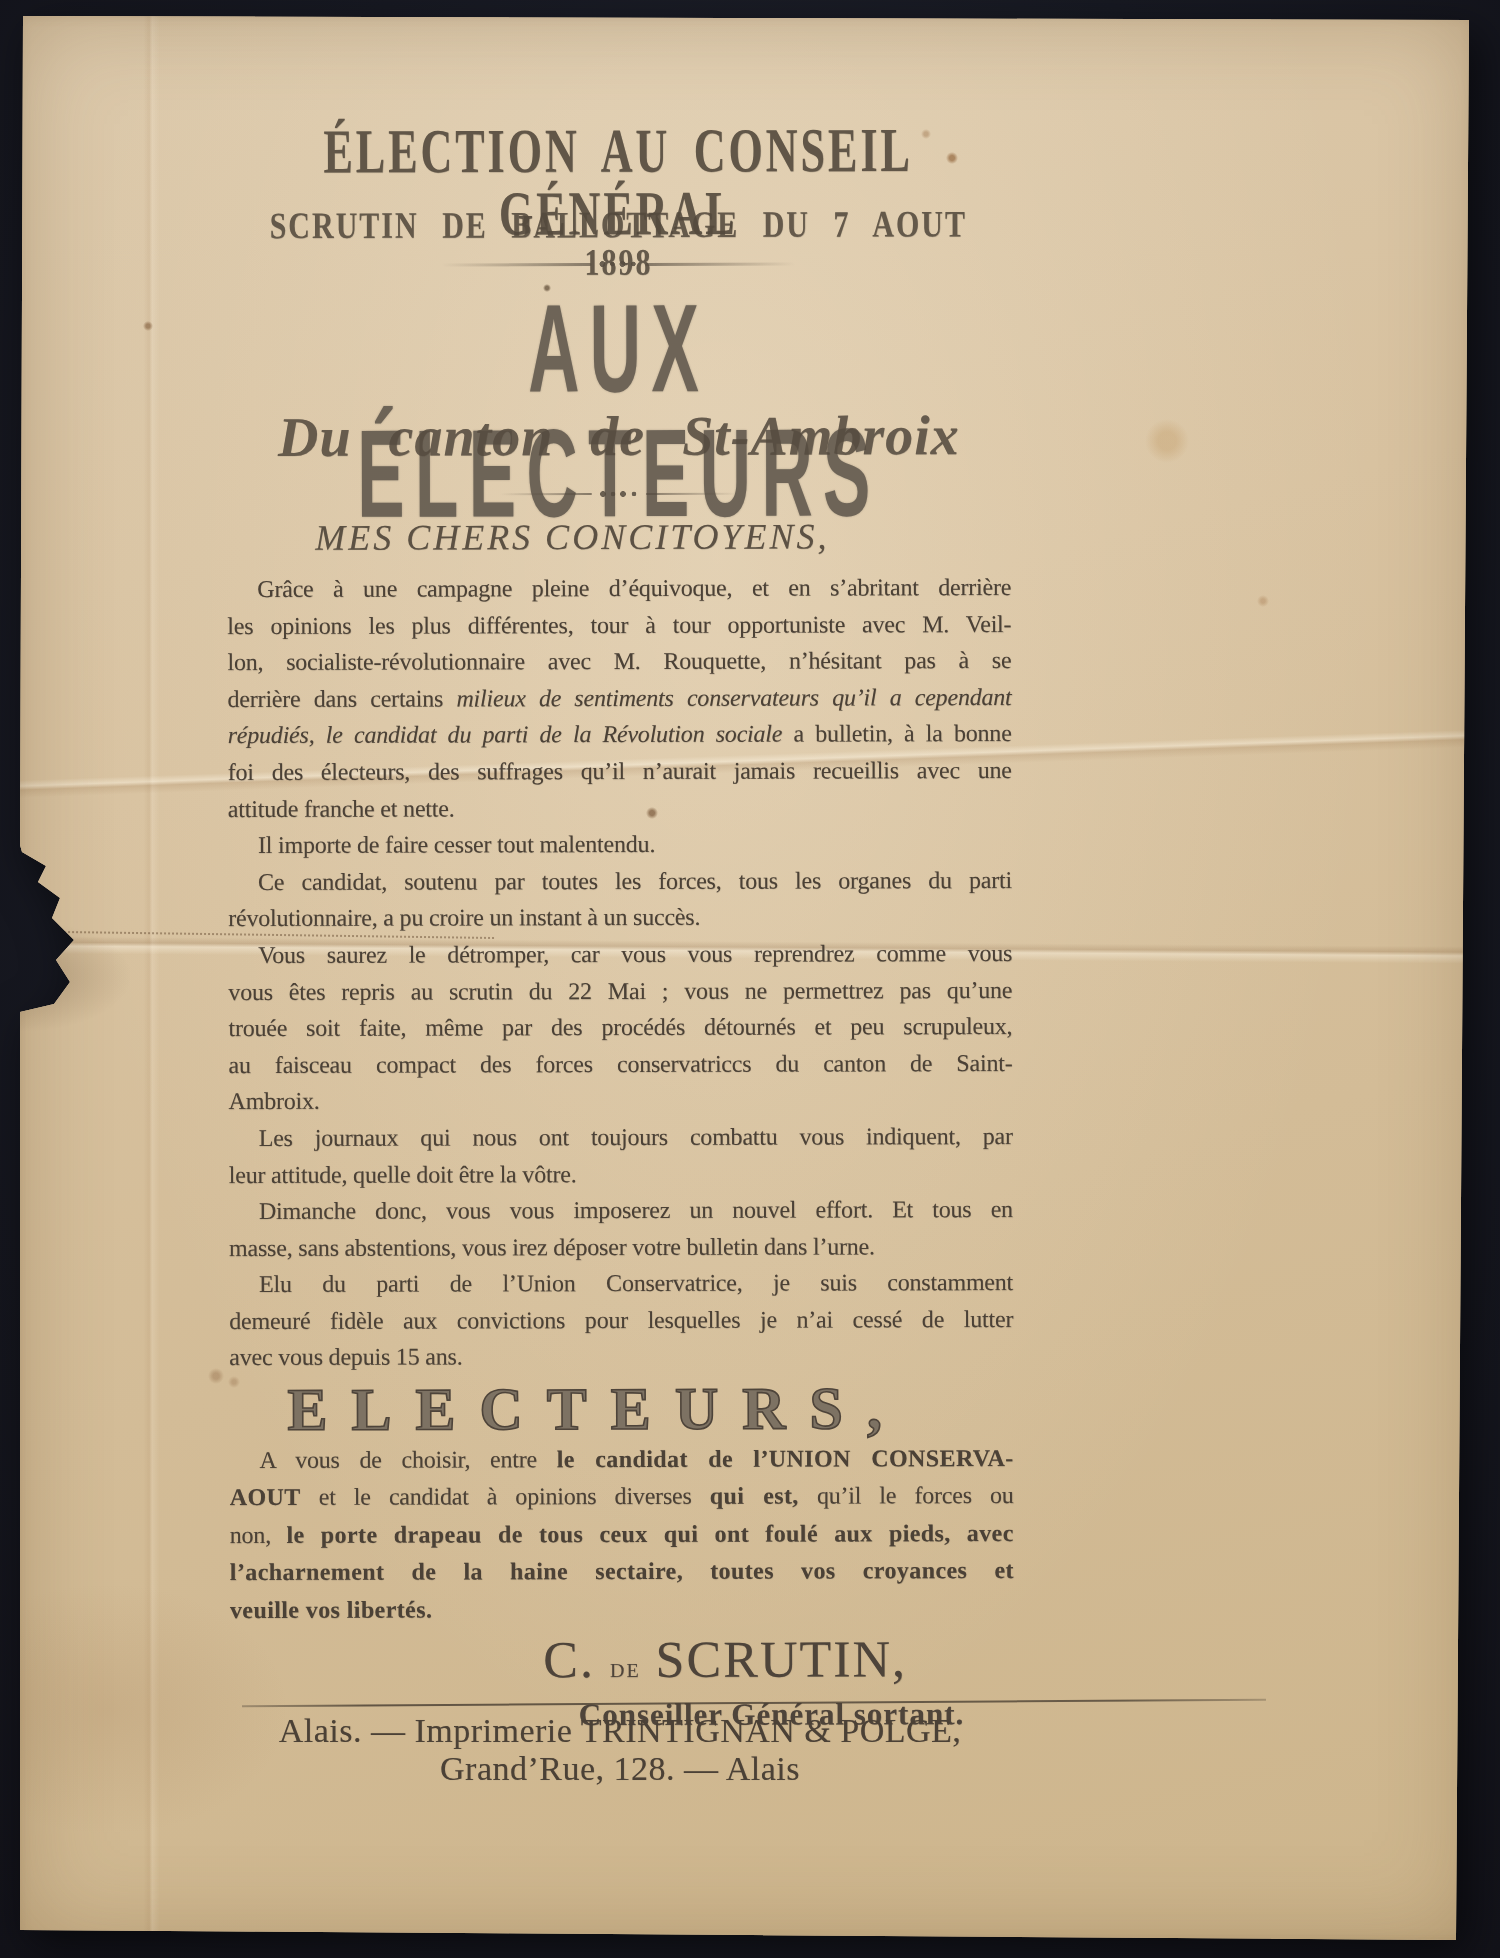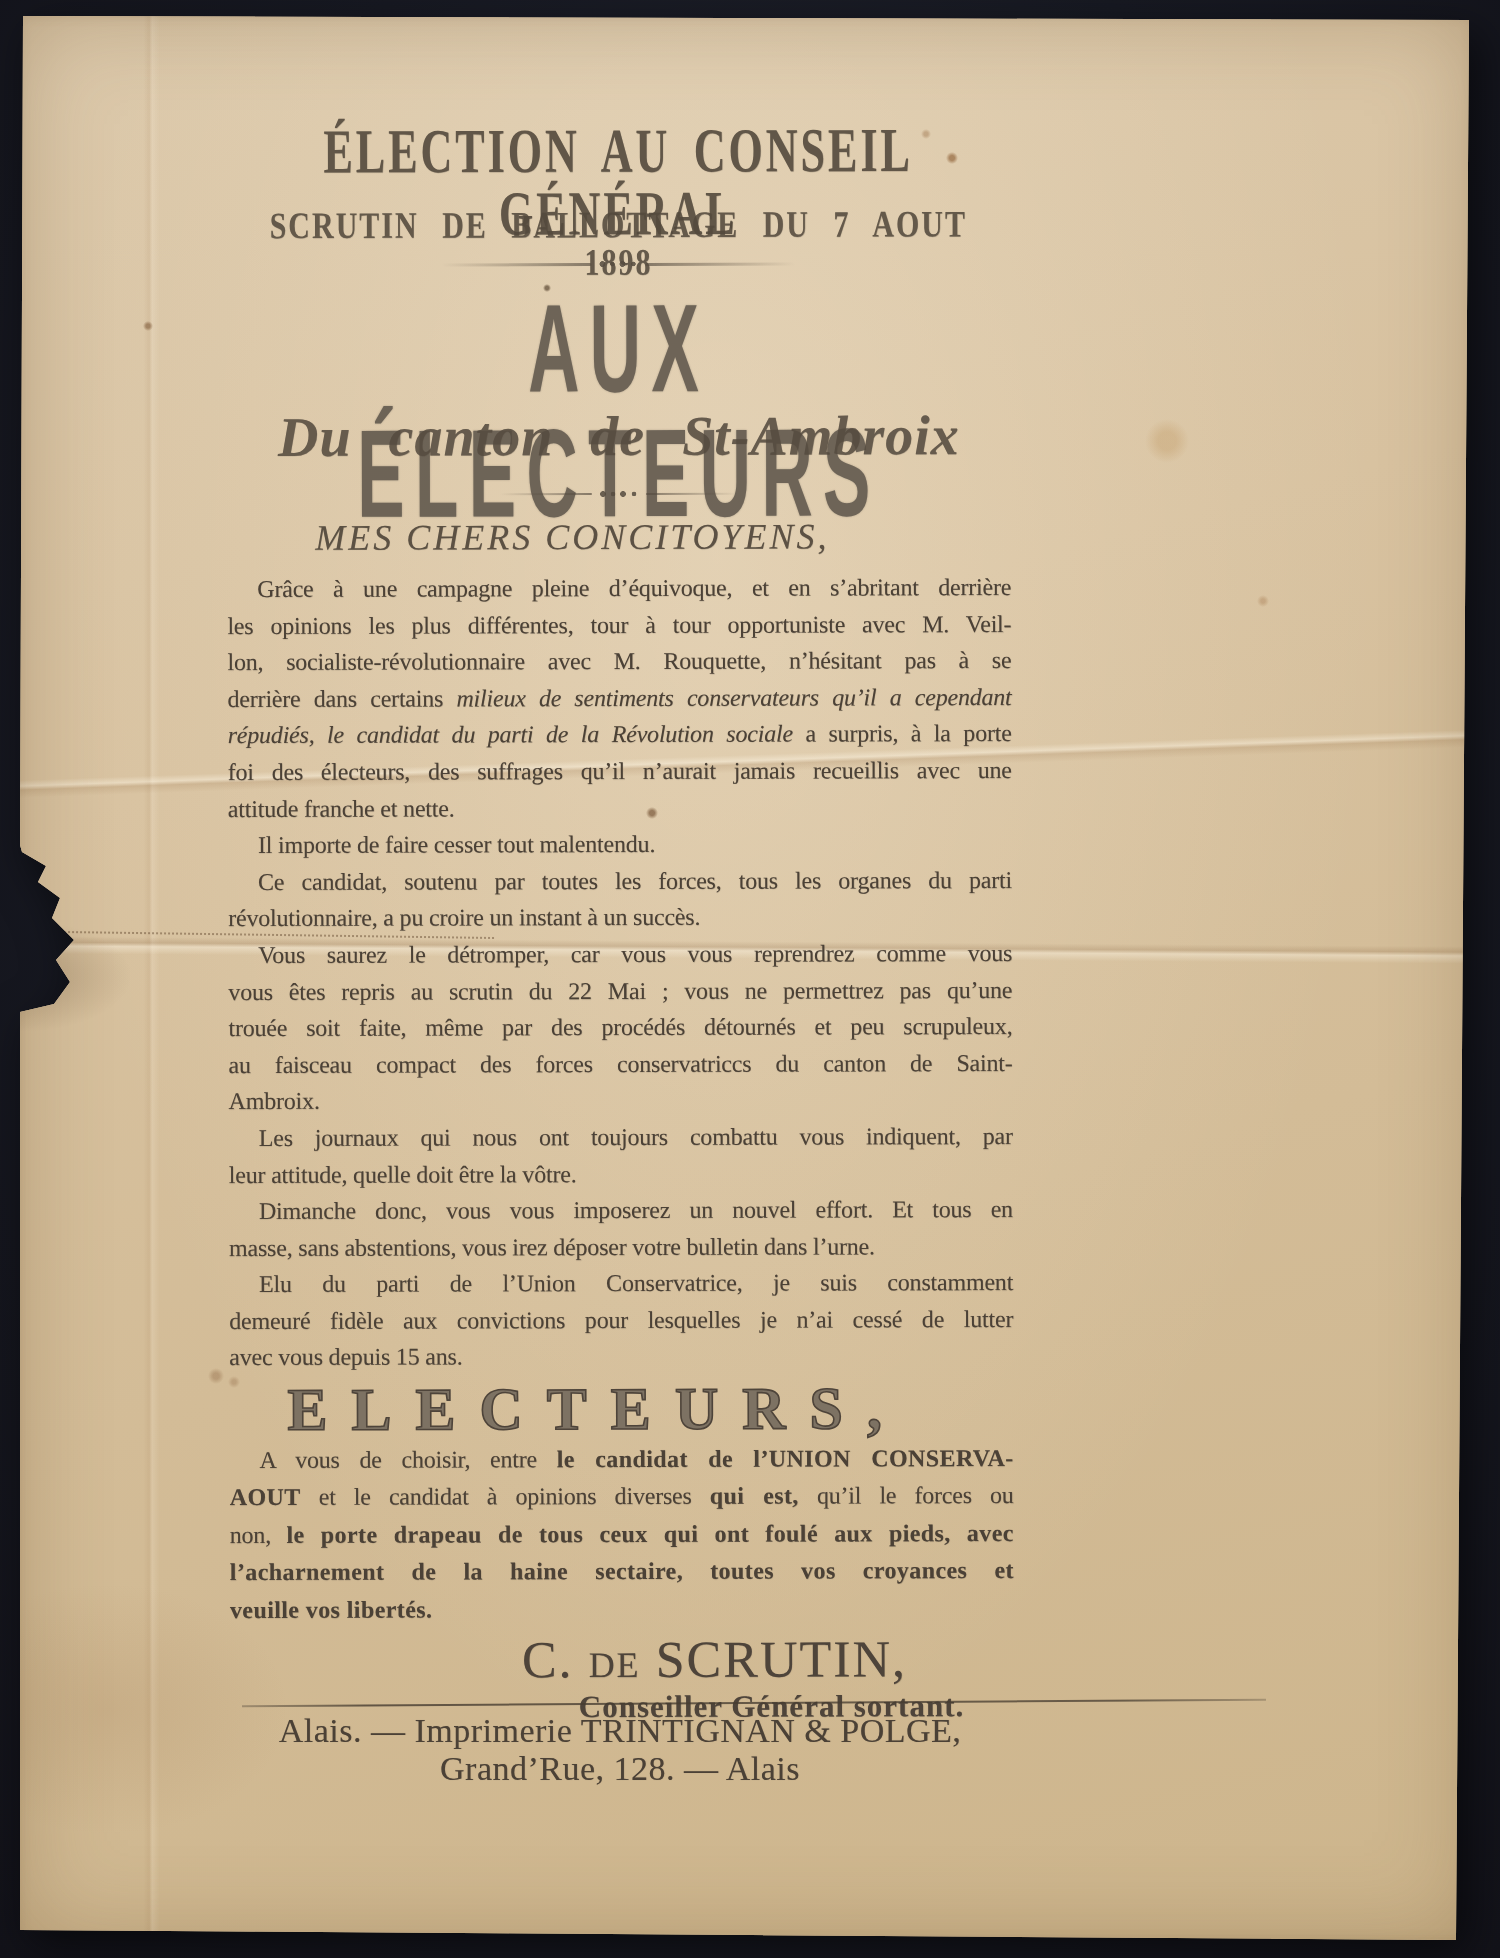--- a/index.html
+++ b/index.html
@@ -79,21 +79,21 @@
   .i{font-style:italic;}
   .b{font-weight:bold;letter-spacing:.4px;}
 
   .electeurs{margin-top:0;margin-left:58px;height:58px;font-weight:bold;font-size:60px;
     letter-spacing:24px;color:#7d7263;-webkit-text-stroke:1.6px #4e443a;
     text-shadow:0 0 1px rgba(78,68,58,.4);}
   .appeal{margin-top:8px;font-size:24px;line-height:37.4px;}
 
   .sig{margin-top:4px;text-align:right;padding-right:50px;}
   .sig-name{font-size:52px;letter-spacing:2px;color:#4e443a;margin-right:57px;line-height:56px;}
-  .sig-name .sc{font-variant:small-caps;font-size:52px;}
+  .sig-name .sc{font-variant:small-caps;font-size:28px;}
   .sig-title{font-weight:bold;font-size:31px;letter-spacing:1px;line-height:38px;color:#4e443a;}
 
   .imp-rule{position:absolute;left:222px;top:1686px;width:1024px;height:2px;
     background:linear-gradient(to right, rgba(70,60,48,.35), rgba(70,60,48,.8) 12%, rgba(70,60,48,.75) 86%, rgba(70,60,48,.3));
     transform:rotate(-.35deg);}
   .imprint{position:absolute;left:208px;top:1696px;width:784px;text-align:center;
     font-size:34px;letter-spacing:.5px;color:#4b4136;text-shadow:.3px .4px .7px rgba(75,65,54,.40);}
 </style>
 </head>
 <body>
@@ -132,21 +132,21 @@
       </div>
 
       <div class="salutation">MES CHERS CONCITOYENS,</div>
 
       <div class="body-block">
           <div class="para">
             <div class="line first"><span>Grâce à une campagne pleine d’équivoque, et en s’abritant derrière</span></div>
             <div class="line"><span>les opinions les plus différentes, tour à tour opportuniste avec M. Veil-</span></div>
             <div class="line"><span>lon, socialiste-révolutionnaire avec M. Rouquette, n’hésitant pas à se</span></div>
             <div class="line"><span>derrière dans certains </span><span class="i">milieux de sentiments conservateurs qu’il a cependant</span></div>
-            <div class="line"><span class="i">répudiés, le candidat du parti de la Révolution sociale</span><span> a surpris, à la porte</span></div>
+            <div class="line"><span class="i">répudiés, le candidat du parti de la Révolution sociale</span><span> a bulletin, à la bonne</span></div>
             <div class="line"><span>foi des électeurs, des suffrages qu’il n’aurait jamais recueillis avec une</span></div>
             <div class="line last"><span>attitude franche et nette.</span></div>
           </div>
           <div class="para">
             <div class="line first last"><span>Il importe de faire cesser tout malentendu.</span></div>
           </div>
           <div class="para">
             <div class="line first"><span>Ce candidat, soutenu par toutes les forces, tous les organes du parti</span></div>
             <div class="line last"><span>révolutionnaire, a pu croire un instant à un succès.</span></div>
           </div>

